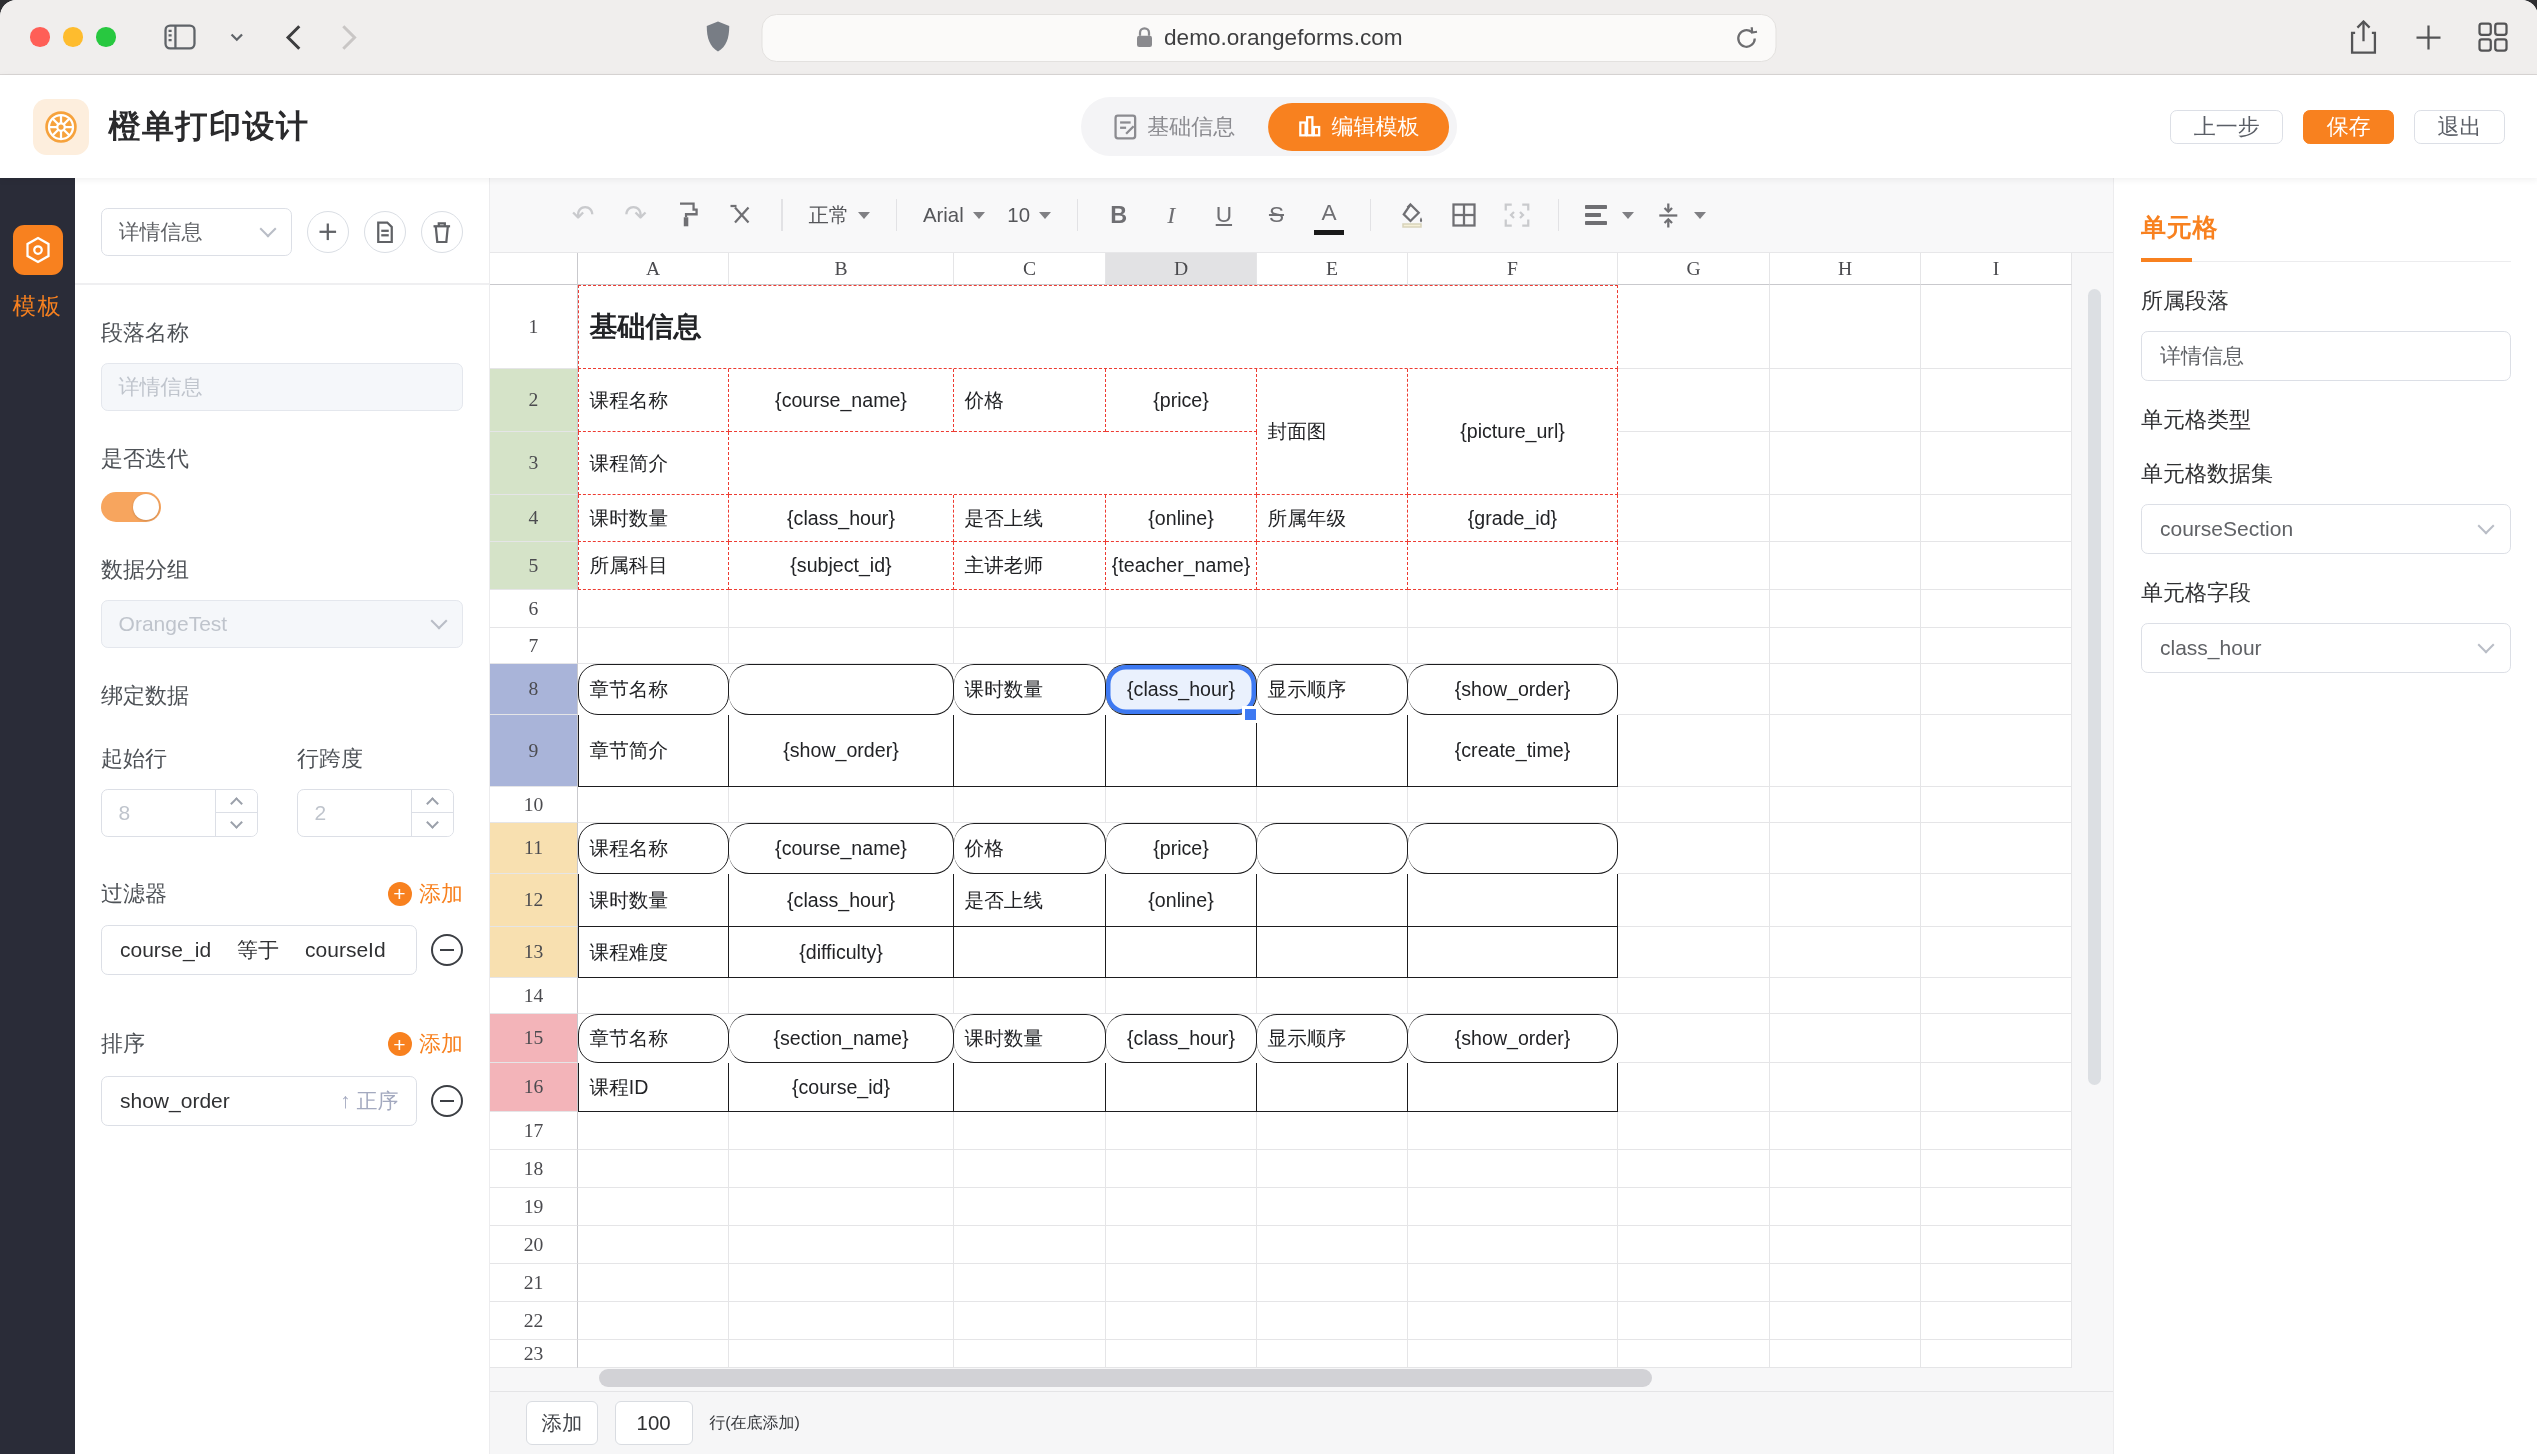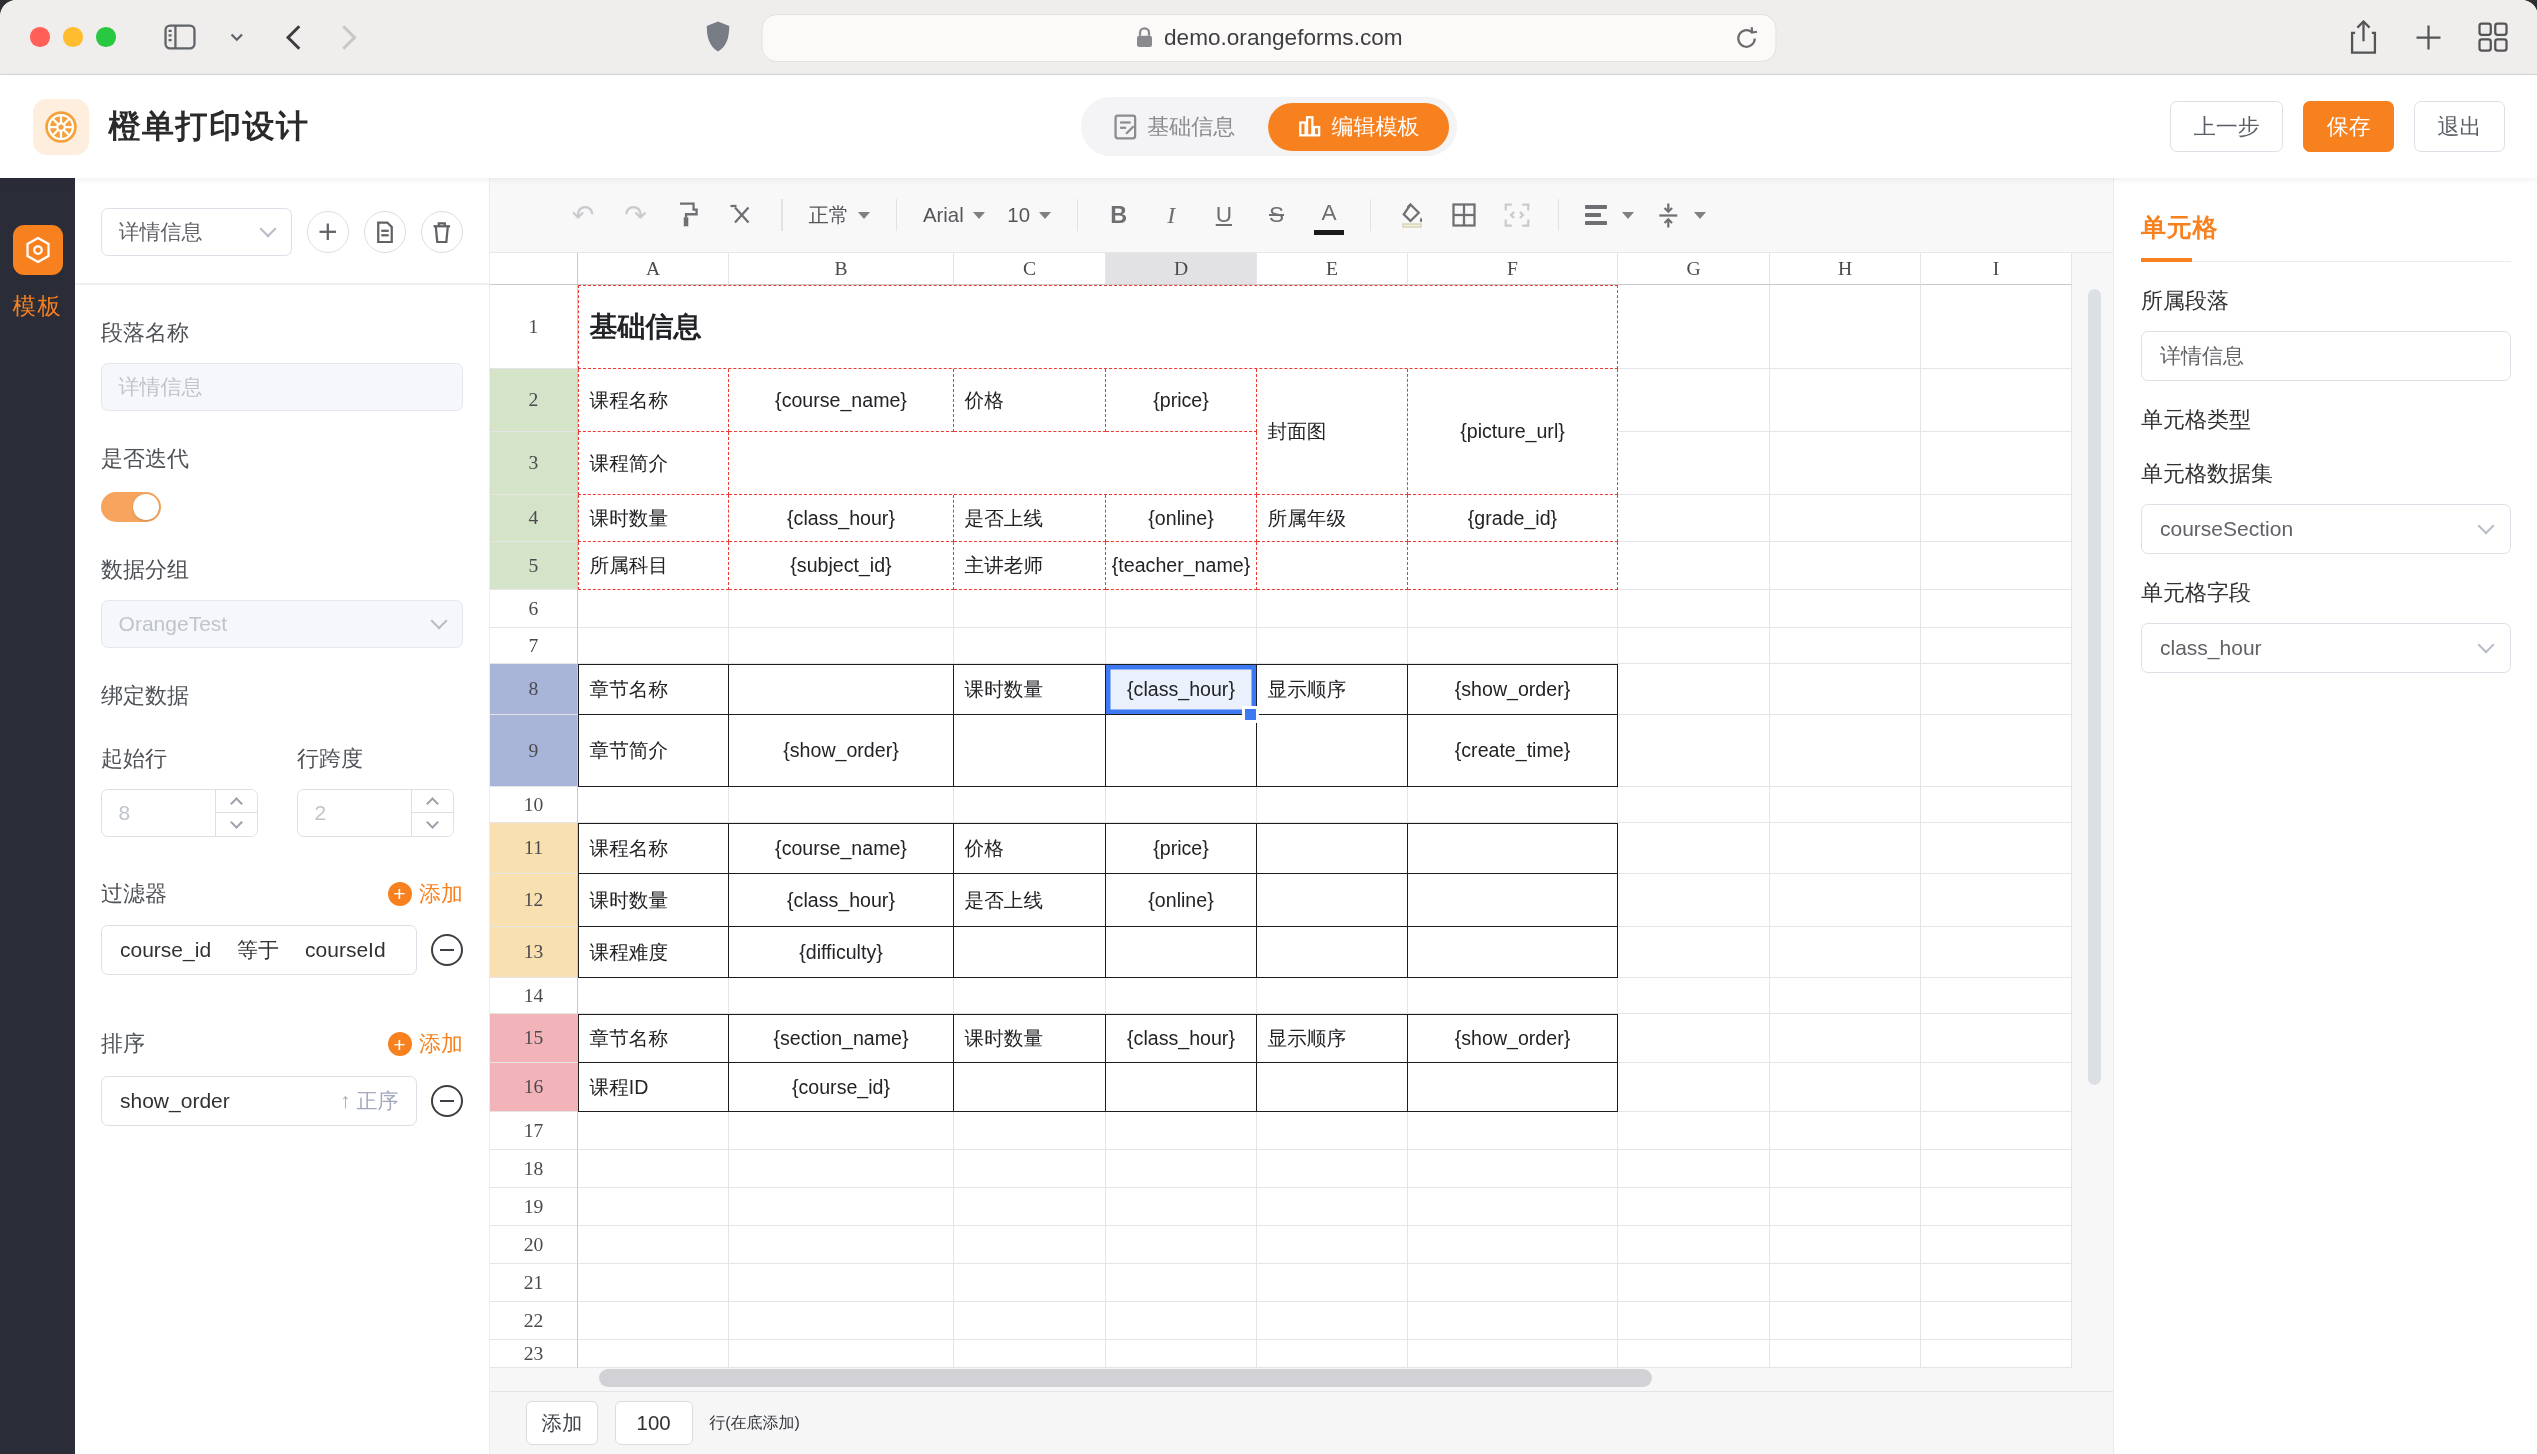--- a/index.html
+++ b/index.html
@@ -28,21 +28,21 @@
     position:relative; z-index:6; box-shadow:0 1.5px 7.5px rgba(0,0,0,.07); flex:none; }
   .logo { width:56px; height:56px; border-radius:13.6px; background:#fdeedd; display:flex;
     align-items:center; justify-content:center; margin-right:19.6px; }
   .app-title { font-size:32px; font-weight:700; color:#2a2a2c; letter-spacing:1.5px; }
   .seg { position:absolute; left:50%; transform:translateX(-50%); height:59px; background:#f4f4f6;
     border-radius:29px; display:flex; align-items:center; padding:0 7.5px 0 33px; }
   .seg-item { display:flex; align-items:center; gap:10.6px; color:#8b8b90; font-size:22px; margin-right:33px; }
   .seg-active { height:48px; border-radius:24px; background:var(--accent,#f8811f); color:#fff;
     display:flex; align-items:center; gap:10.6px; font-size:22px; padding:0 30px; }
   .hdr-btns { margin-left:auto; display:flex; gap:19.6px; }
-  .btn { height:51px; border-radius:6.8px; border:1.5px solid #dcdfe6; background:#fff; color:#5a5e66;
+  .btn { height:34px; border-radius:6.8px; border:1.5px solid #dcdfe6; background:#fff; color:#5a5e66;
     font-size:22px; padding:0 22.6px; display:flex; align-items:center; }
   .btn-primary { background:var(--accent,#f8811f); border-color:var(--accent,#f8811f); color:#fff; }
 
   
   .main { flex:1; display:flex; min-height:0; }
   .rail { width:75px; background:#2a2c38; display:flex; flex-direction:column; align-items:center;
     padding-top:47px; gap:15px; flex:none; }
   .rail-btn { width:50px; height:50px; border-radius:11.3px; background:var(--accent,#f8811f);
     display:flex; align-items:center; justify-content:center; }
   .rail-label { color:var(--accent,#f8811f); font-size:23.4px; letter-spacing:1.5px; }
@@ -119,21 +119,21 @@
   .rowhdr { border-right-color:#c9c9cd; }
   .colhdr.hl { background:var(--col_highlight,#e2e2e4); }
   .rh-green{ background:var(--row_green,#d5e3c8); } .rh-blue{ background:var(--row_blue,#a9b4d9); }
   .rh-orange{ background:var(--row_orange,#f8e0b0); } .rh-pink{ background:var(--row_pink,#f3b4b9); }
   .cell.ctr { justify-content:center; }
   .cell.bold { font-weight:700; } .cell.lg { font-size:28px; }
   .cell.dashed { border-right:1.5px dashed var(--dashed,#ed3b31); border-bottom:1.5px dashed var(--dashed,#ed3b31); }
   .cell.dashed.bt { border-top:1.5px dashed var(--dashed,#ed3b31); }
   .cell.dashed.bl { border-left:1.5px dashed var(--dashed,#ed3b31); }
   .cell.solid { border-right:1.5px solid #1d1d1f; border-bottom:1.5px solid #1d1d1f; }
-  .cell.solid.bt { border-top:1.5px solid #1d1d1f; }
+  .cell.solid.bt { border-top:1.5px solid #1d1d1f;border-radius:20px; }
   .cell.solid.bl { border-left:1.5px solid #1d1d1f; }
   .cell.sel { box-shadow:inset 0 0 0 4.5px var(--selection,#3d79f2); background:#eaf1fd; position:relative; z-index:2; }
   .cell.sel::after { content:""; position:absolute; right:-3px; bottom:-9px; width:10.6px; height:10.6px;
     background:var(--selection,#3d79f2); border:3px solid #fff; }
   .vscroll { position:absolute; right:12px; top:36px; width:13px; height:796px; border-radius:6.8px; background:#dcdfe3; }
   .hscroll { position:absolute; left:109px; bottom:4.5px; height:17.3px; width:1053px; border-radius:9px; background:#d2d2d6; }
 
   .sheet-footer { height:63px; background:#f6f6f7; border-top:1.5px solid #e4e4e6; display:flex;
     align-items:center; gap:16.6px; padding-left:36px; flex:none; }
   .foot-btn { width:72px; height:44px; background:#fff; border:1.5px solid #d9dce1; border-radius:6px;

